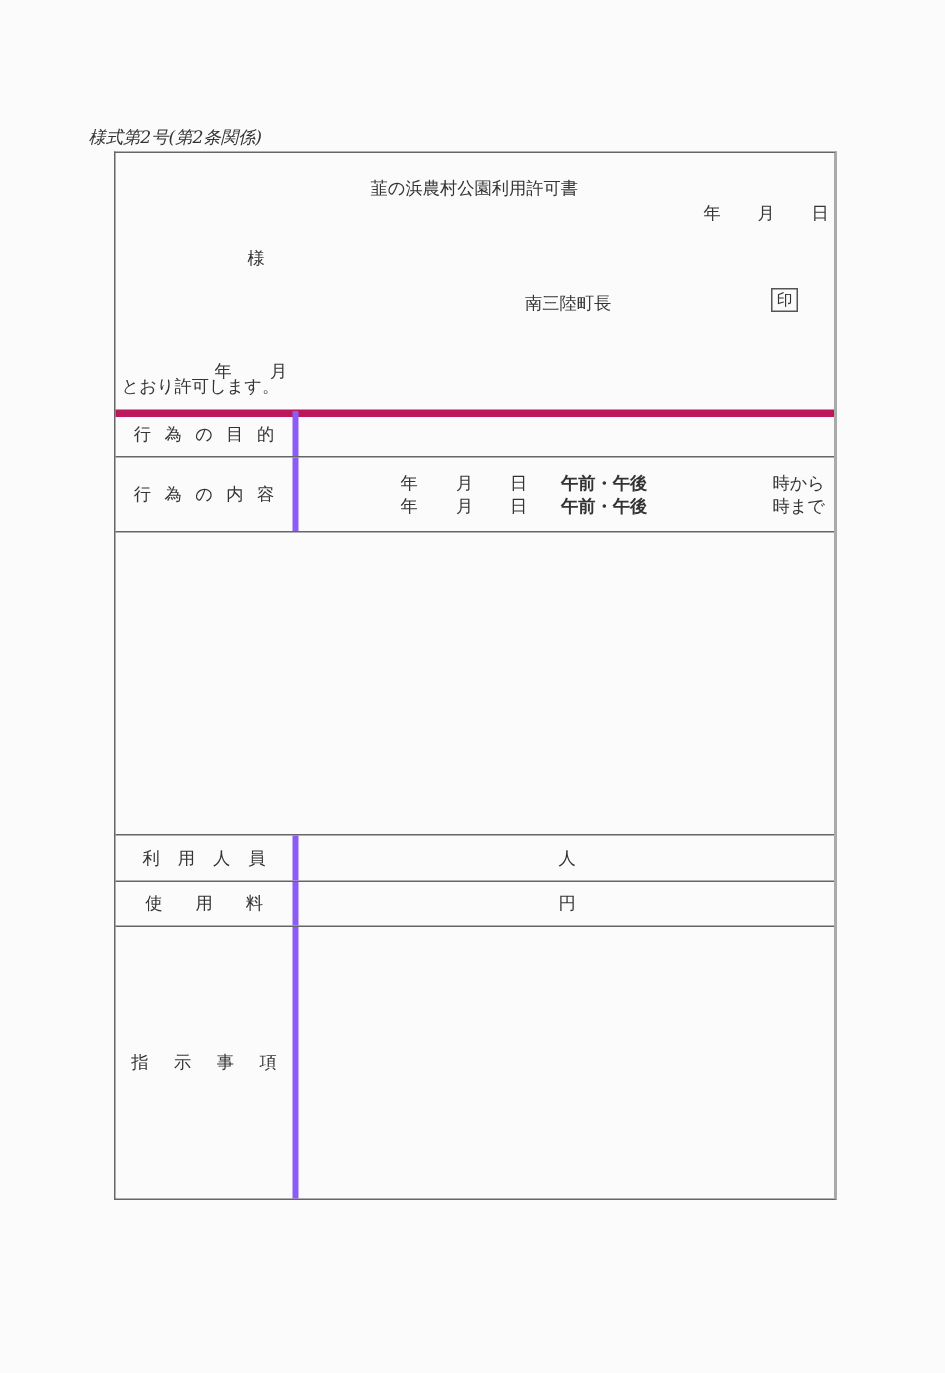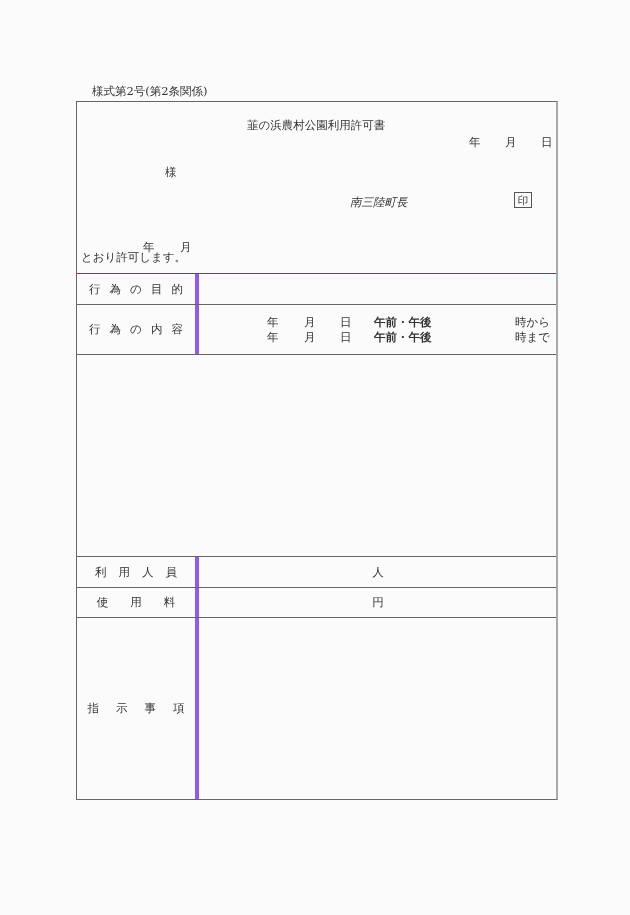--- a/index.html
+++ b/index.html
@@ -10,56 +10,57 @@
   body {
     width: 630px;
     height: 915px;
     position: relative;
     font-family: "DejaVu Serif", "Liberation Serif", serif;
     color: #333;
     overflow: hidden;
   }
   .form-label {
     position: absolute;
-    left: 92px;
+    left: 59px;
     top: 84px;
     font-size: 11.5px;
     color: #333;
     white-space: nowrap;
+    font-style: italic;
   }
   .outer {
     position: absolute;
     left: 76px;
     top: 101px;
     width: 479px;
     height: 697px;
     border: 1px solid #666;
     border-right: 2px solid #aaa;
     box-sizing: content-box;
   }
   .header-section {
     position: absolute;
     left: 0;
     top: 0;
     width: 479px;
     height: 171px;
-    border-bottom: 1px solid #be185d;
+    border-bottom: 5px solid #be185d;
   }
   .abs {
     position: absolute;
     font-size: 11.5px;
     white-space: nowrap;
     color: #333;
   }
   .title { left: 170px; top: 16px; }
   .date-y { left: 392px; top: 33px; }
   .date-m { left: 428px; top: 33px; }
   .date-d { left: 464px; top: 33px; }
   .addressee { left: 88px; top: 63px; }
-  .issuer { left: 273px; top: 93px; font-style: italic; }
+  .issuer { left: 273px; top: 93px; }
   .seal {
     left: 437px;
     top: 90px;
     width: 14px;
     height: 14px;
     border: 1px solid #555;
     font-size: 10.5px;
     line-height: 14px;
     text-align: center;
     padding: 0 1px;

